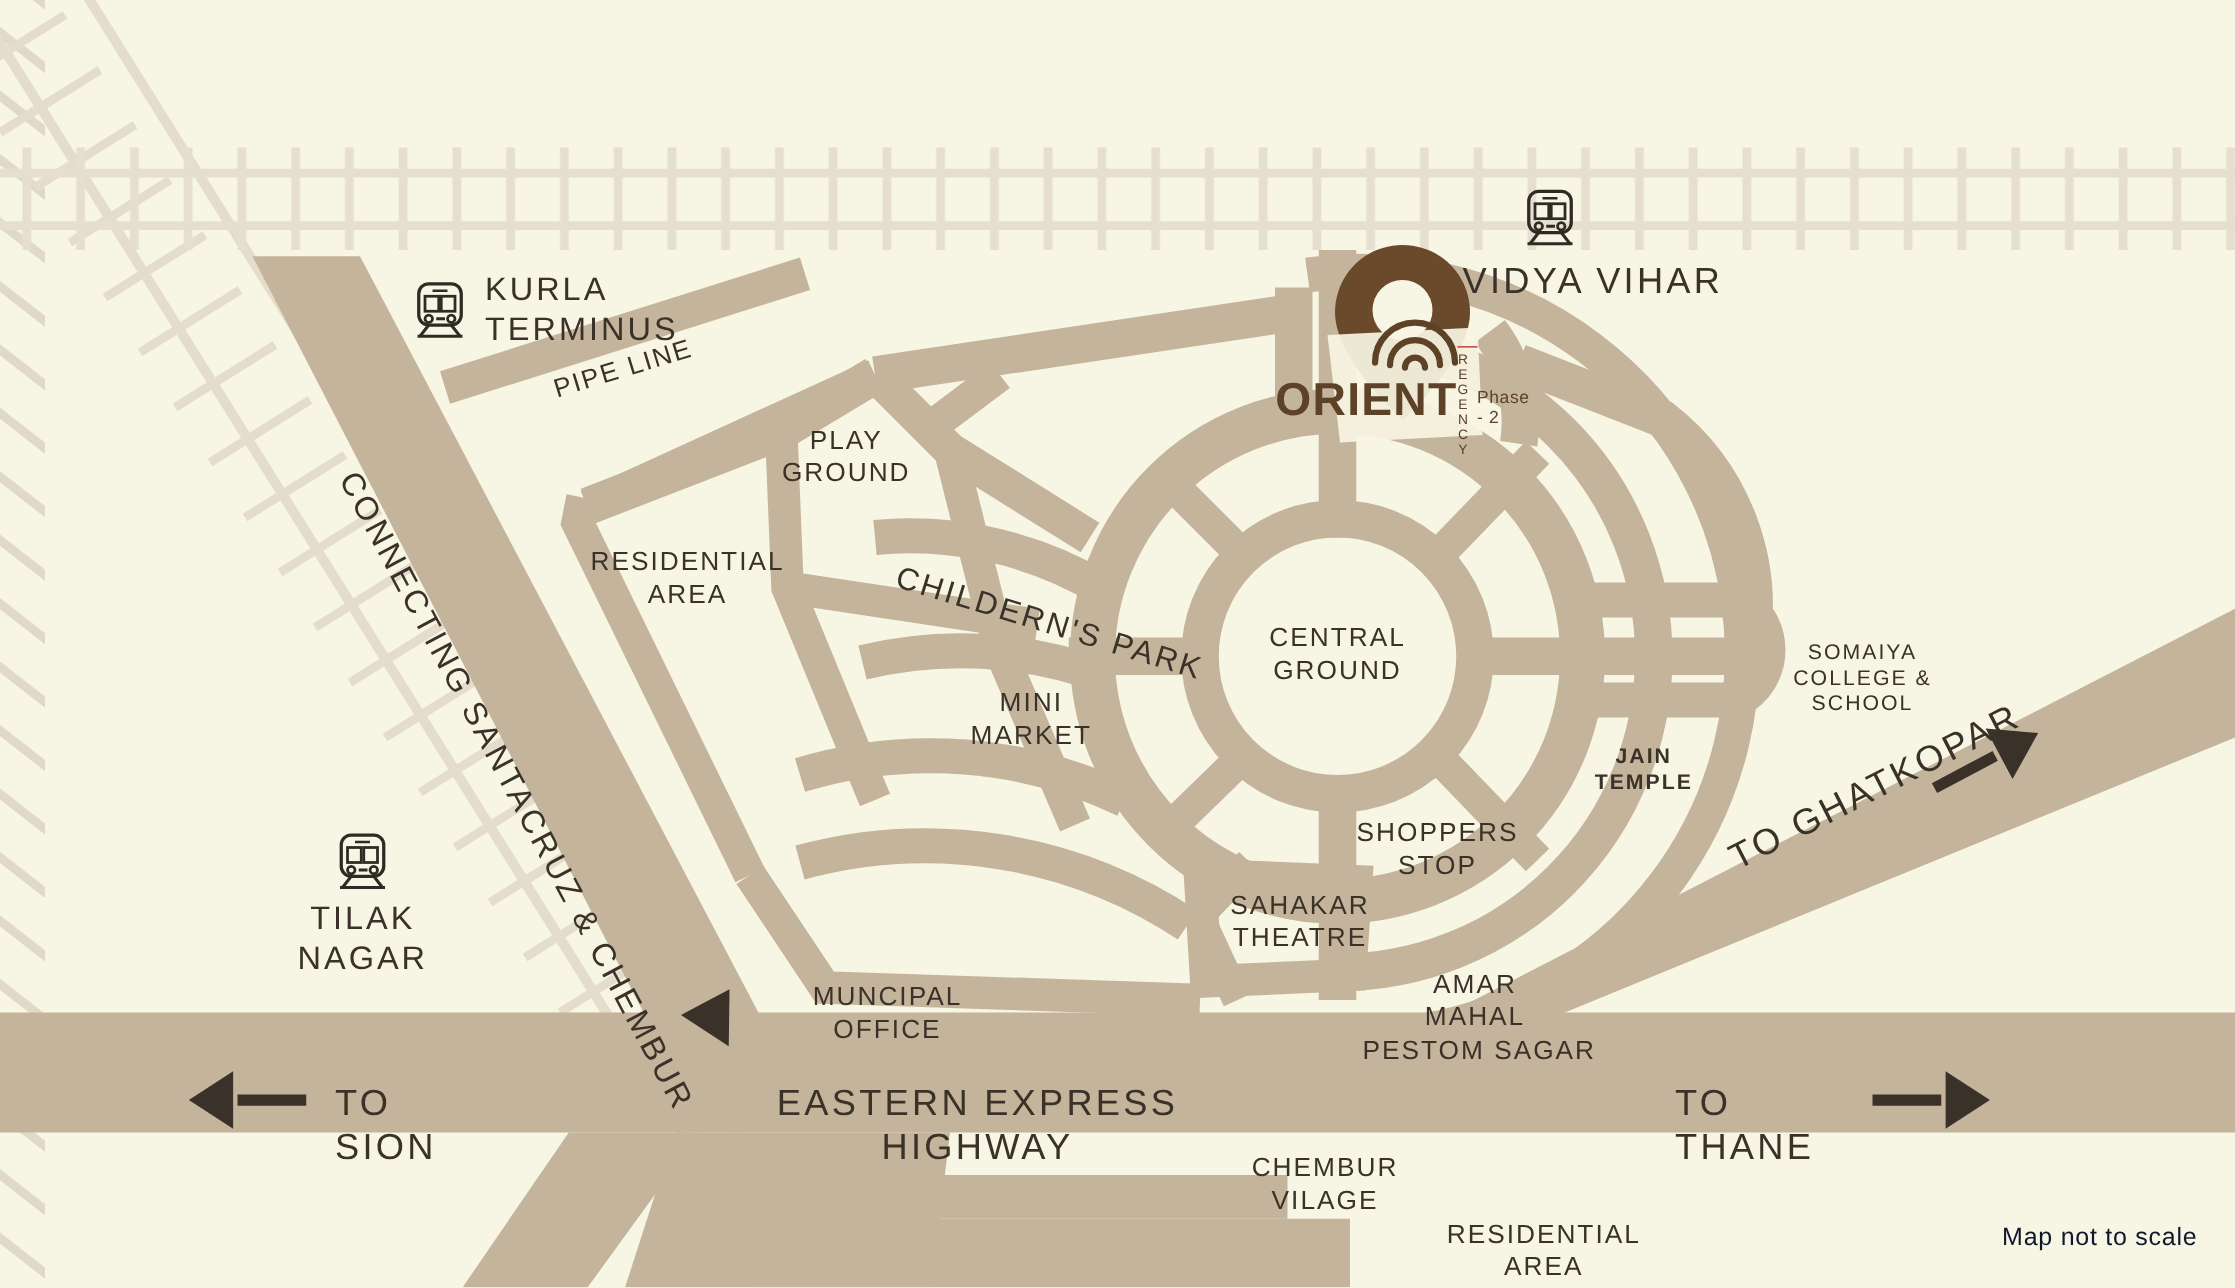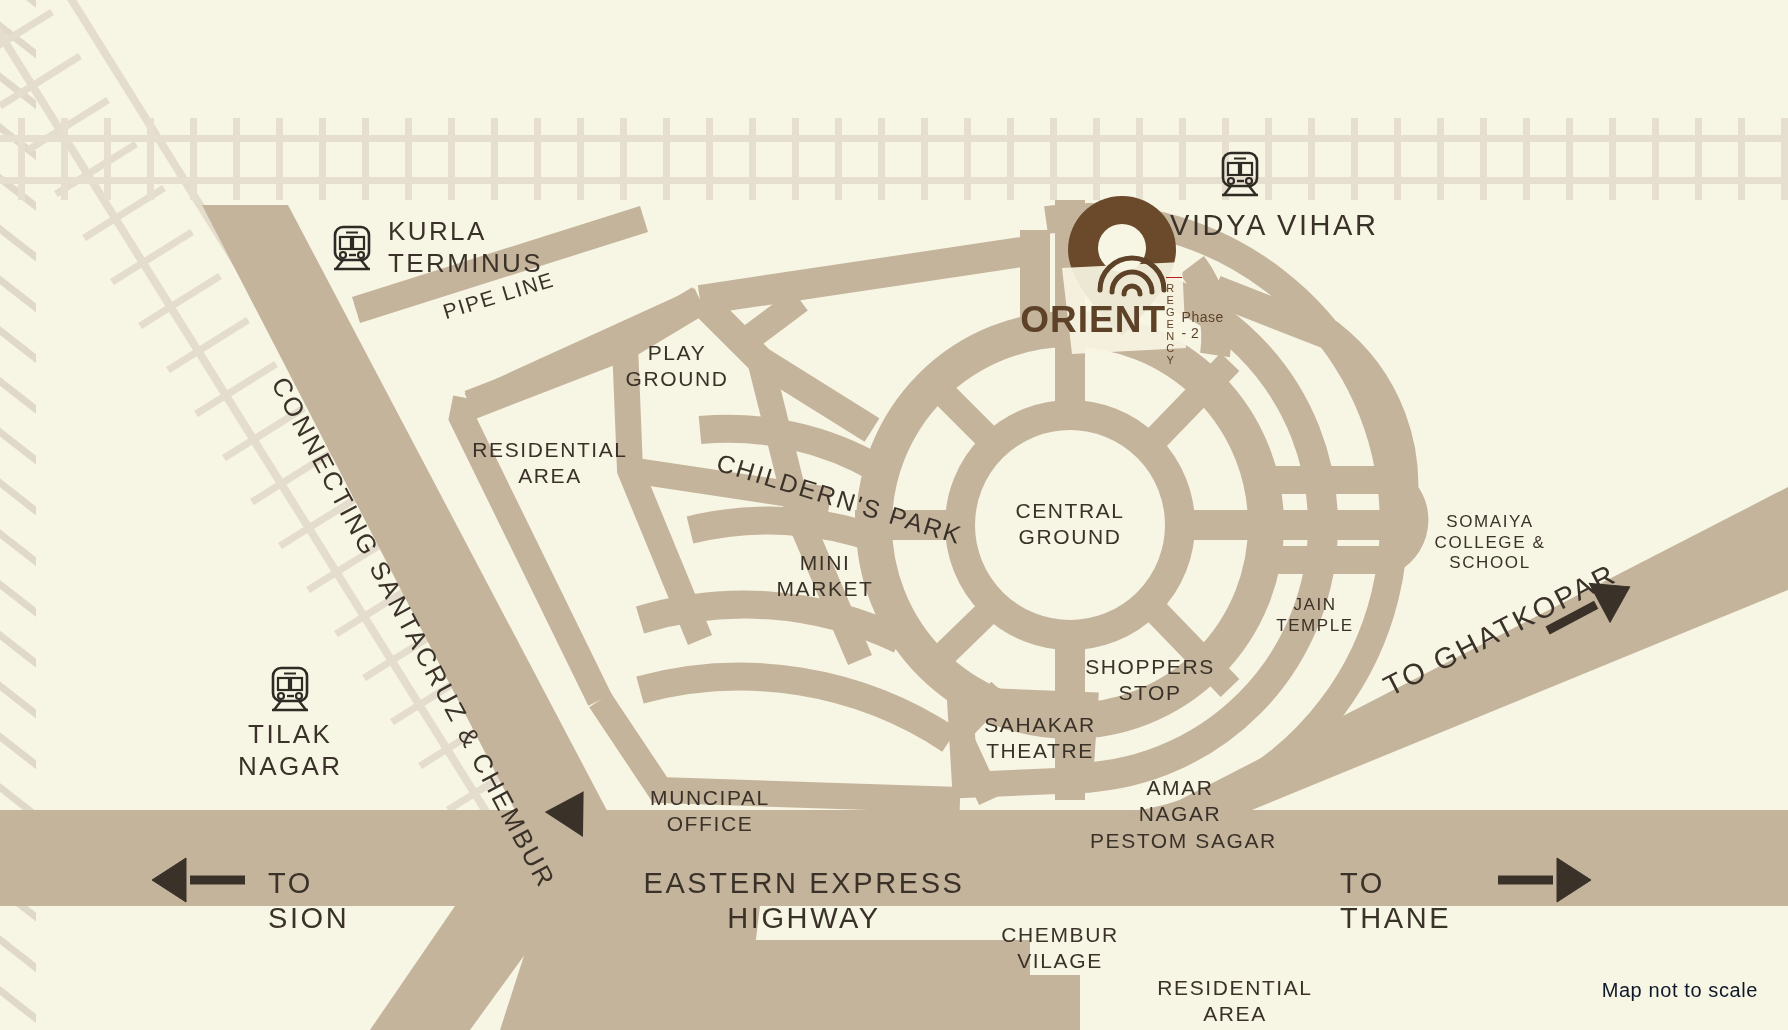--- a/index.html
+++ b/index.html
@@ -327,56 +327,56 @@
 
   <div class="lbl lbl-md" style="left:460px; top:437px; width:180px;">RESIDENTIAL
 AREA</div>
 
   <div class="lbl lbl-md" style="left:755px; top:550px; width:140px;">MINI
 MARKET</div>
 
   <div class="lbl lbl-md" style="left:1000px; top:498px; width:140px;">CENTRAL
 GROUND</div>
 
-  <div class="lbl lbl-sm" style="left:1250px; top:595px; width:130px;">JAIN
+  <div class="lbl lbl-sm" style="left:1250px; top:595px; width:130px;font-weight:bold;">JAIN
 TEMPLE</div>
 
   <div class="lbl lbl-sm" style="left:1400px; top:512px; width:180px;">SOMAIYA
 COLLEGE &amp;
 SCHOOL</div>
 
   <div class="lbl lbl-md" style="left:1070px; top:654px; width:160px;">SHOPPERS
 STOP</div>
 
   <div class="lbl lbl-md" style="left:960px; top:712px; width:160px;">SAHAKAR
 THEATRE</div>
 
   <div class="lbl lbl-md" style="left:620px; top:785px; width:180px;">MUNCIPAL
 OFFICE</div>
 
   <div class="lbl lbl-md" style="left:1110px; top:775px; width:140px;">AMAR
-NAGAR</div>
+MAHAL</div>
 
   <div class="lbl lbl-md" style="left:1090px; top:828px; width:210px; text-align:left;">PESTOM SAGAR</div>
 
   <div class="lbl lbl-md" style="left:975px; top:922px; width:170px;">CHEMBUR
 VILAGE</div>
 
   <div class="lbl lbl-md" style="left:1140px; top:975px; width:190px;">RESIDENTIAL
 AREA</div>
 
   <div class="rot lbl lbl-md" style="left:440px; top:300px; transform:rotate(-17deg);">PIPE LINE</div>
 
   <div class="rot lbl lbl-road" style="left:722px; top:447px; transform:rotate(17deg);">CHILDERN'S PARK</div>
 
   <div class="rot lbl lbl-lg" style="left:292px; top:372px; transform:rotate(62deg);">CONNECTING SANTACRUZ &amp; CHEMBUR</div>
 
   <div class="rot lbl lbl-xl" style="left:1378px; top:673px; transform:rotate(-27deg);">TO GHATKOPAR</div>
 
-  <div class="lbl lbl-xl" style="left:614px; top:866px; width:380px;">EASTERN EXPRESS HIGHWAY</div>
+  <div class="lbl lbl-xl" style="left:592px; top:866px; width:380px;">EASTERN EXPRESS HIGHWAY</div>
 
   <div class="lbl lbl-xl" style="left:268px; top:866px; width:130px; text-align:left;">TO SION</div>
 
   <div class="lbl lbl-xl" style="left:1340px; top:866px; width:150px; text-align:left;">TO THANE</div>
 
   <div class="notscale">Map not to scale</div>
 
 </div>
 
 </body></html>

